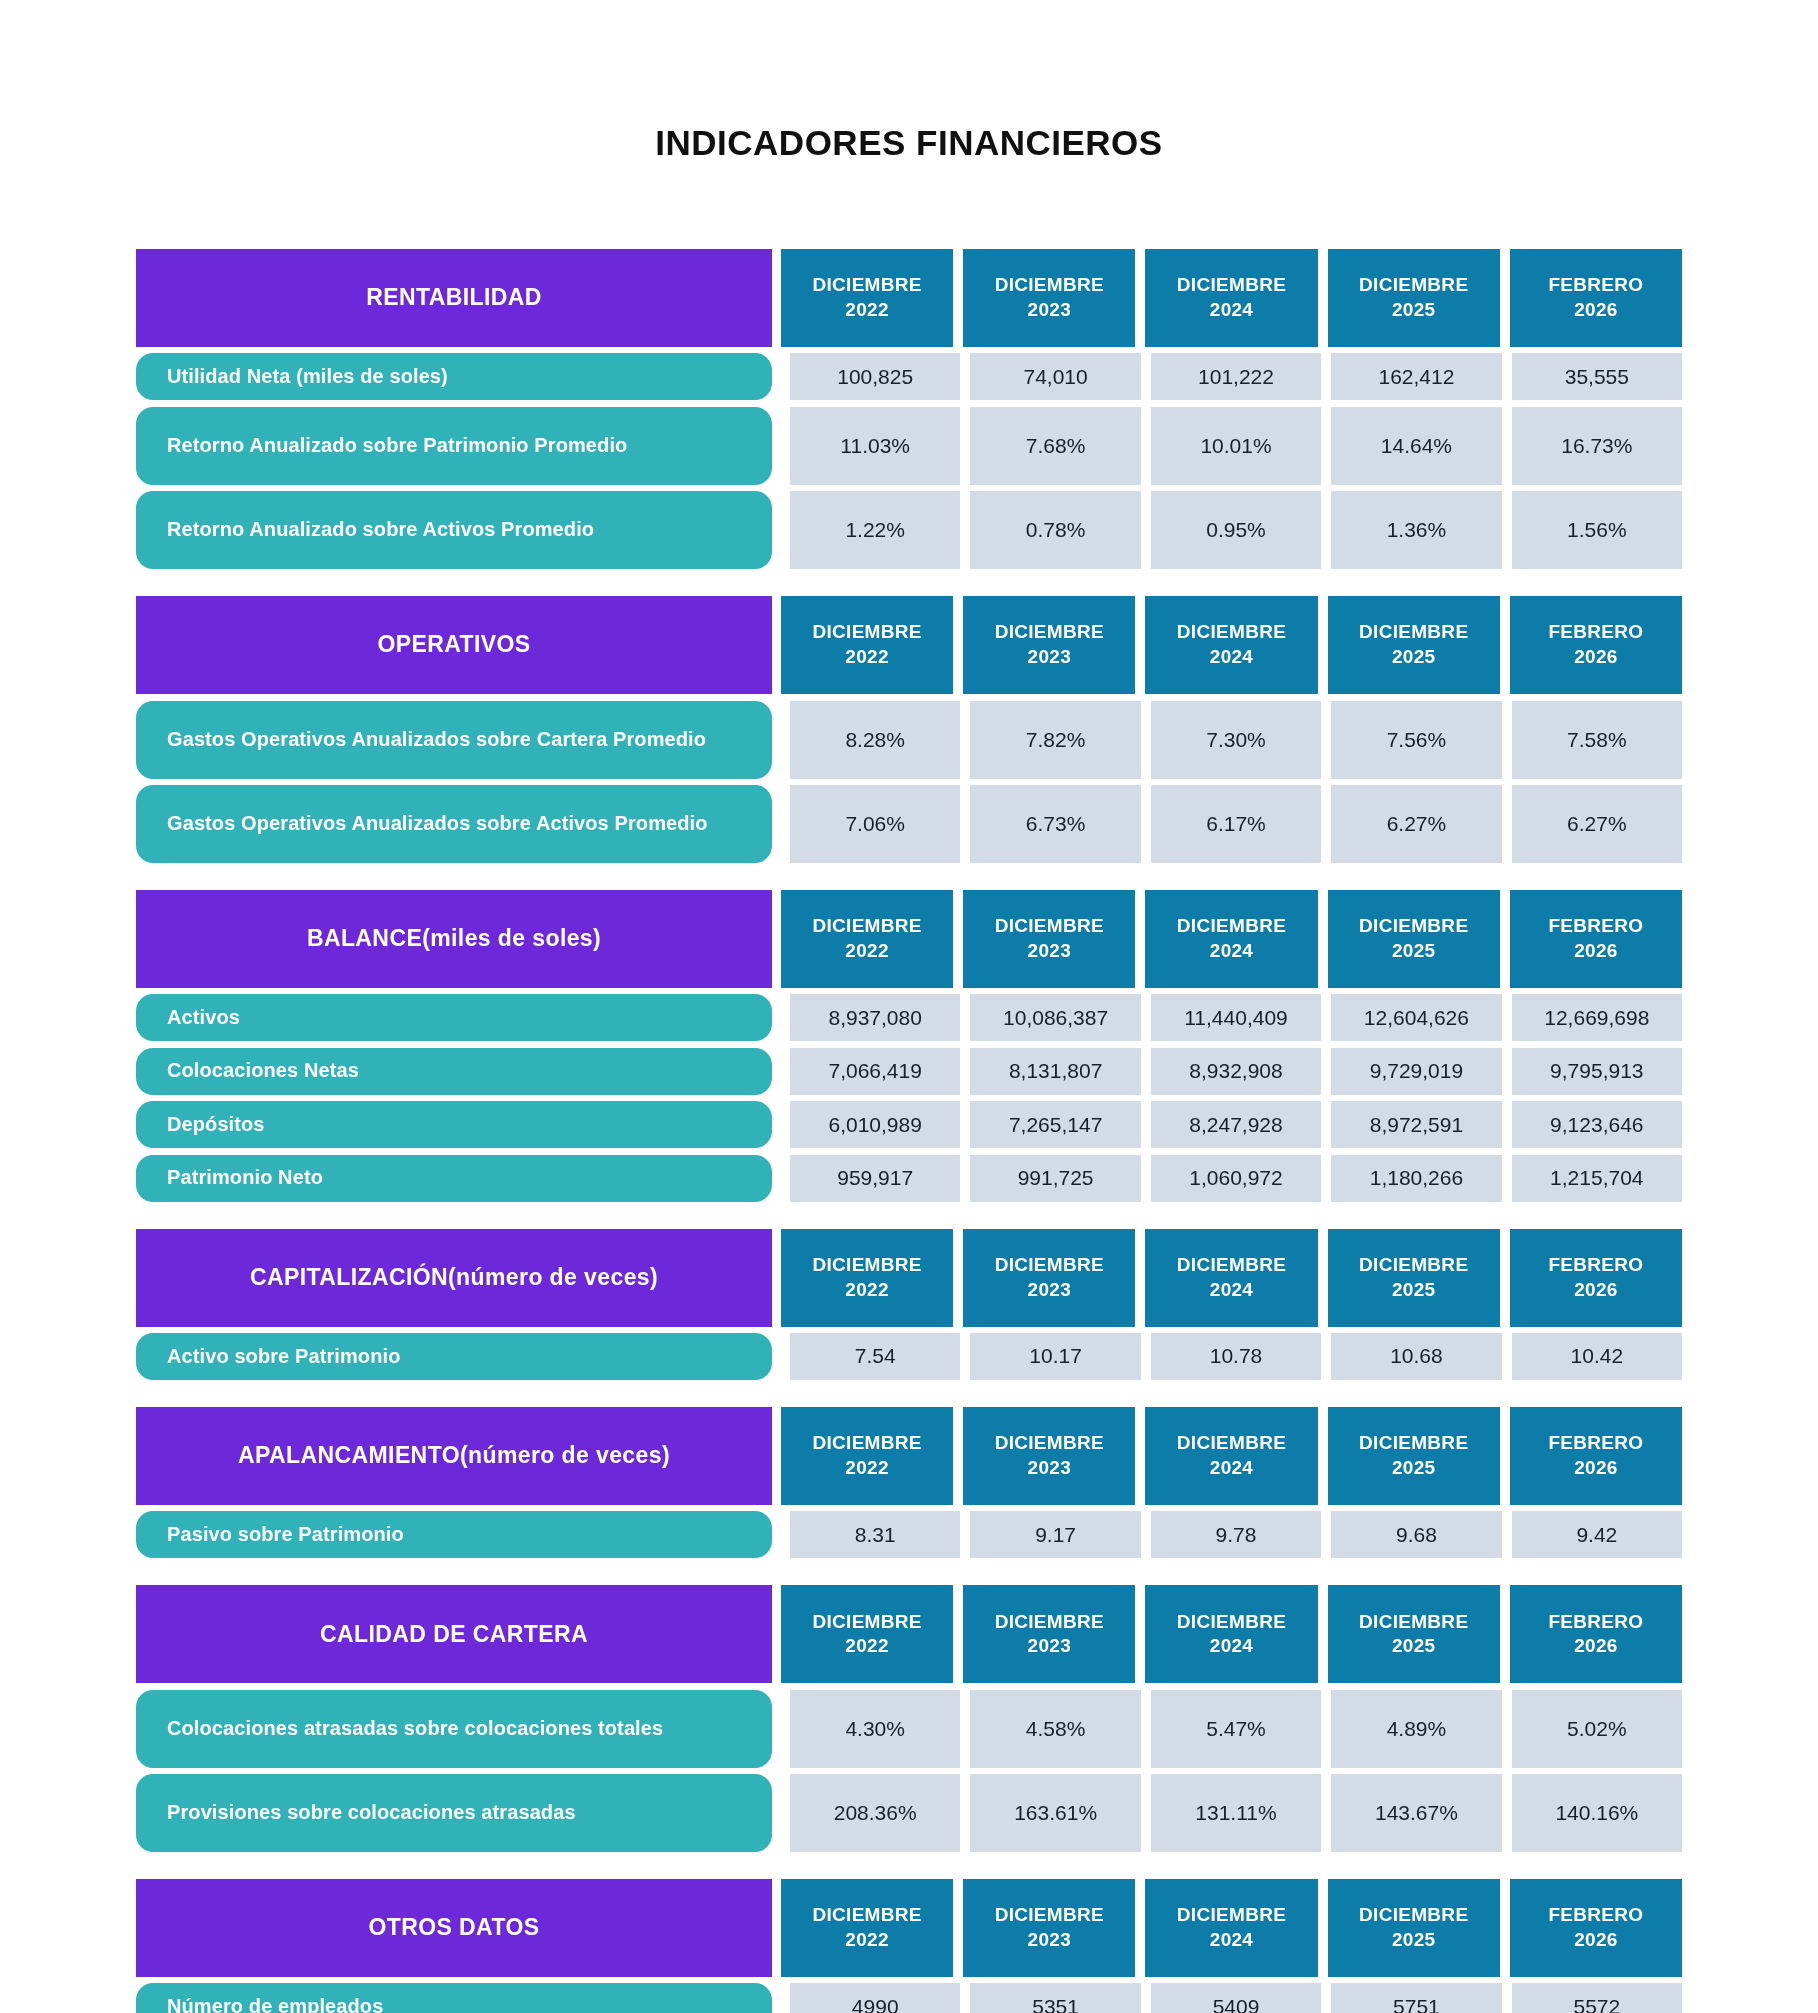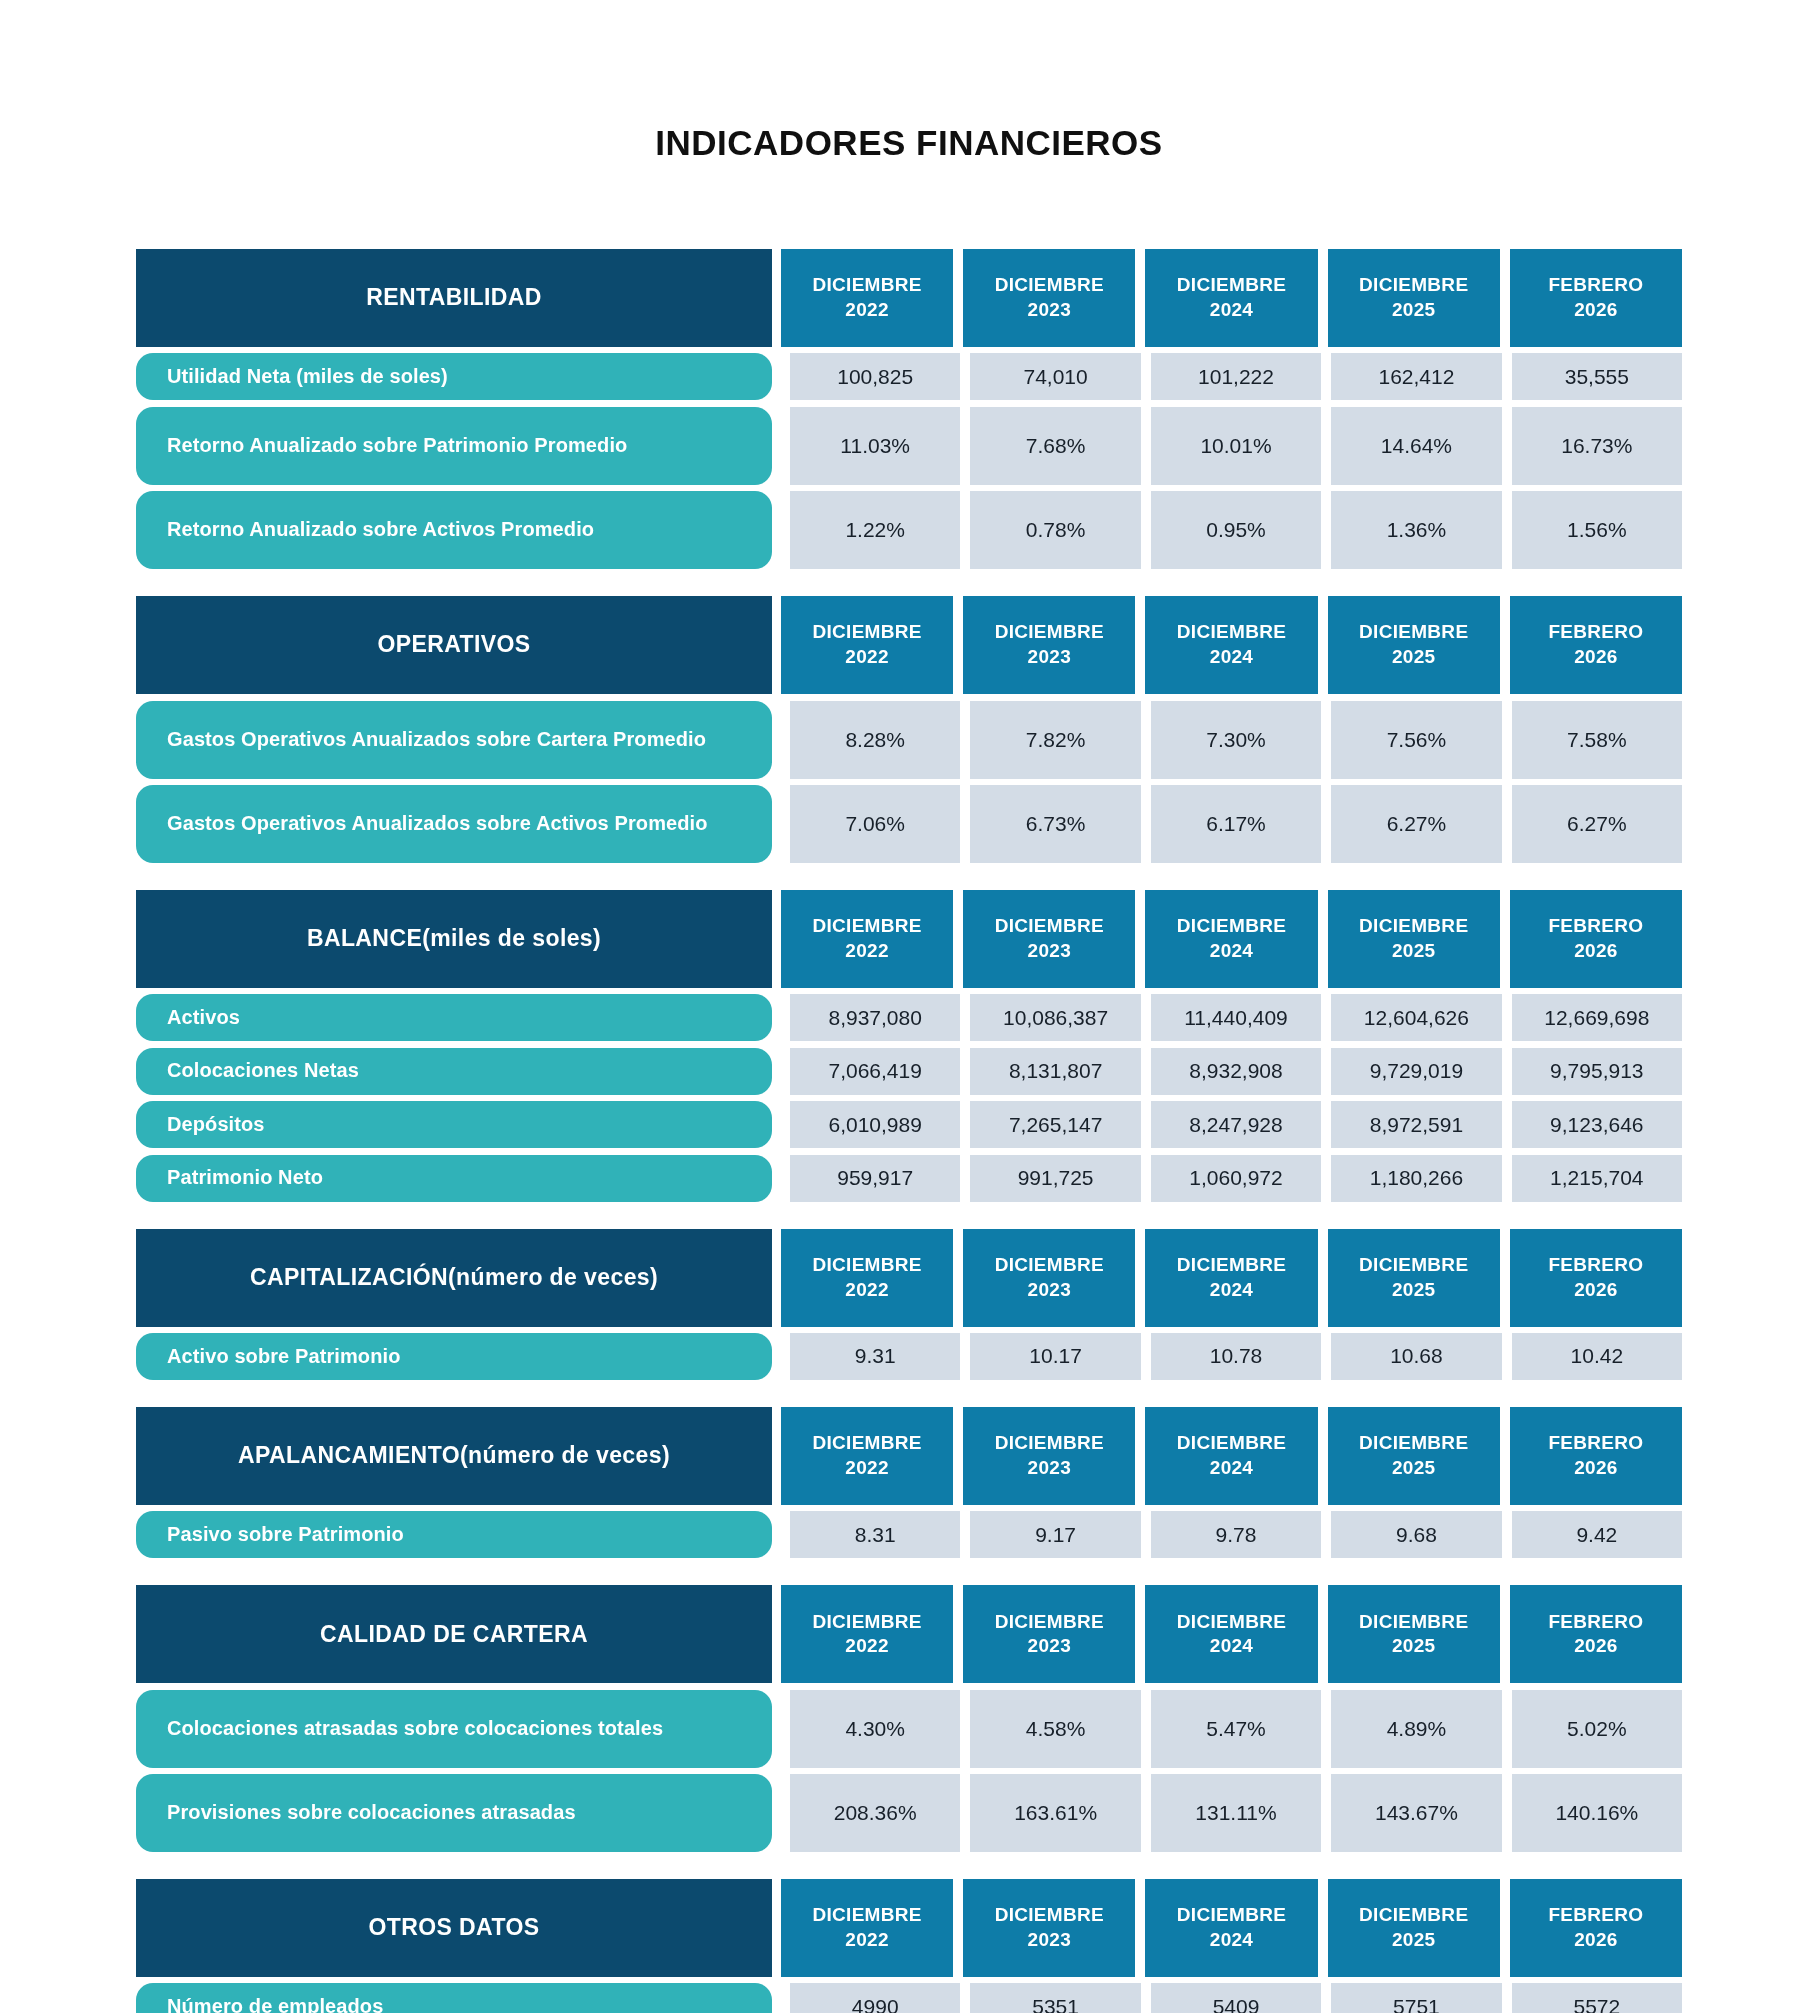--- a/index.html
+++ b/index.html
@@ -48,21 +48,21 @@
     box-sizing: border-box;
   }
 
   
   .header-row {
     display: flex;
     width: 100%;
   }
 
   .header-row .label-cell {
-    background: #0c4a6e;
+    background: #6d28d9;
     color: #ffffff;
     display: flex;
     align-items: center;
     justify-content: center;
     text-align: center;
     font-weight: bold;
     font-size: 23px;
     letter-spacing: 0.4px;
     line-height: 1.28;
     min-height: 98px;
@@ -354,21 +354,21 @@
             </div>
             <div class="hcol">
               <span>FEBRERO</span>
               <span>2026</span>
             </div>
           </div>
         </div>
         <div class="data-row row-std">
           <div class="label-cell">Activo sobre Patrimonio</div>
           <div class="cells">
-            <div class="cell">9.31</div>
+            <div class="cell">7.54</div>
             <div class="cell">10.17</div>
             <div class="cell">10.78</div>
             <div class="cell">10.68</div>
             <div class="cell">10.42</div>
           </div>
         </div>
       </div>
       <div class="section">
         <div class="header-row">
           <div class="label-cell">

